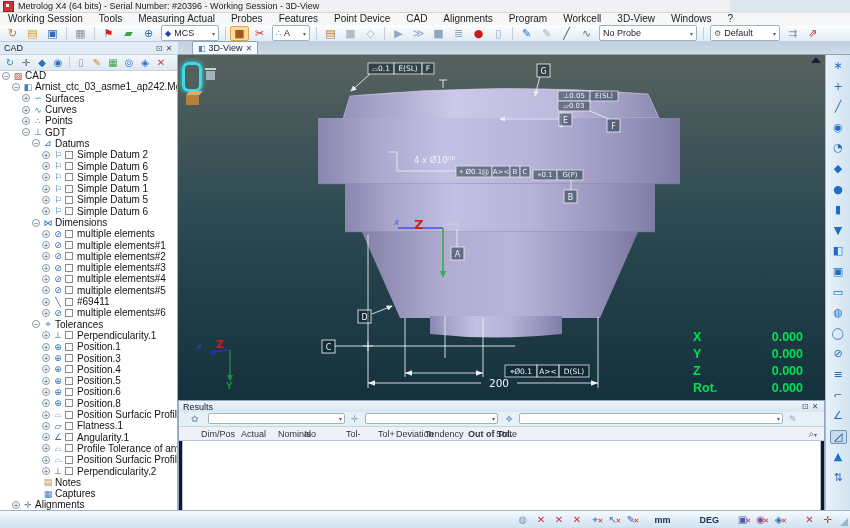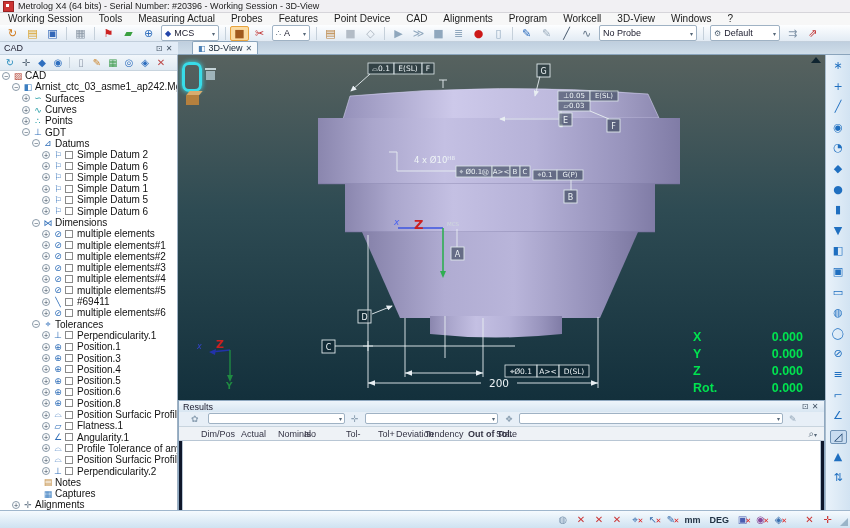--- a/index.html
+++ b/index.html
@@ -1,20 +1,20 @@
 <!DOCTYPE html>
 <html><head>
 <meta charset="utf-8">
 <style>
   html,body{margin:0;padding:0;background:#cfd8e0;}
   #app{position:relative;width:850px;height:528px;overflow:hidden;
        font-family:"Liberation Sans",sans-serif;background:#dfe7ee;
        -webkit-font-smoothing:antialiased;}
   
-  #titlebar{position:absolute;left:0;top:0;width:850px;height:13px;background:#f1f0f3;
+  #titlebar{position:absolute;left:0;top:0;width:730px;height:13px;background:#f1f0f3;
             border-bottom:1px solid #d6d5da;display:flex;align-items:center;gap:4px;
             padding-left:3px;font-size:9px;color:#222;box-sizing:border-box;}
   #appicon{width:9px;height:9px;background:#cc3333;border:1px solid #992222;position:relative;flex:0 0 auto;}
   #appicon span{position:absolute;left:2px;top:2px;width:3px;height:3px;background:#fff;}
   #menubar{position:absolute;left:0;top:13px;width:850px;height:12px;background:#f7f7f7;
            border-bottom:1px solid #e2e2e6;display:flex;align-items:center;font-size:10px;color:#1a1a1a;}
   .mi{padding:0 8px;line-height:12px;}
   #toolbar{position:absolute;left:0;top:25px;width:850px;height:17px;
            background:linear-gradient(#fdfeff,#e2ebf4);border-bottom:1px solid #c2cfdc;
            display:flex;align-items:center;gap:1px;padding-left:3px;box-sizing:border-box;}
@@ -97,21 +97,21 @@
   .dk{width:17px;height:14px;display:flex;align-items:center;justify-content:center;
       font-family:"DejaVu Sans",sans-serif;font-size:11px;color:#1f6fc0;line-height:14px;}
   .dk.active{background:#c8dcf0;border:1px solid #6f92b5;border-radius:2px;box-sizing:border-box;color:#123a66;}
   
   #statusbar{position:absolute;left:0;top:510px;width:850px;height:18px;
              background:linear-gradient(#f5fafe,#cfe2f1);border-top:1px solid #9fb6cc;
              display:flex;align-items:center;justify-content:flex-end;gap:5px;
              padding-right:16px;box-sizing:border-box;}
   .si{position:relative;width:13px;text-align:center;font-family:"DejaVu Sans",sans-serif;font-size:10px;line-height:13px;}
   .si .ov{position:absolute;right:-2px;bottom:-2px;font-size:7px;color:#d22;font-weight:bold;}
-  .sl{font-size:9px;font-weight:bold;color:#234;margin:0 2px;}
+  .sl{font-size:9px;font-weight:bold;color:#234;margin:0 12px;}
   .sspace{width:8px;}
   #grip{position:absolute;right:2px;bottom:2px;width:0;height:0;
         border-left:8px solid transparent;border-bottom:8px solid #9ab4c8;}
 </style>
 </head>
 <body>
 
 <div id="app">
 
   <div id="titlebar">

